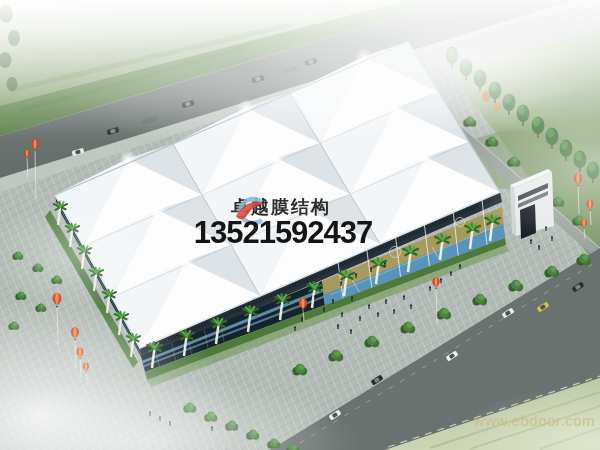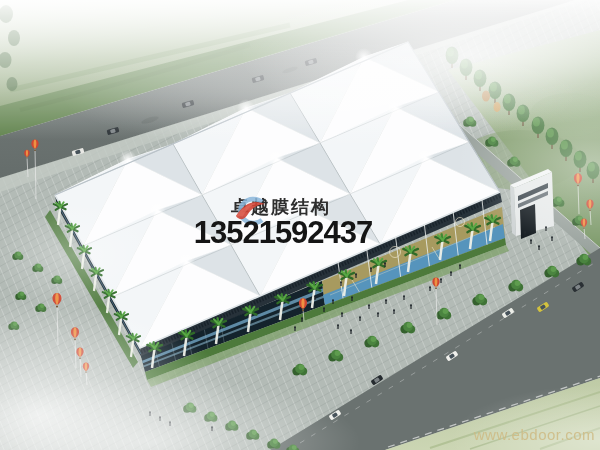--- a/index.html
+++ b/index.html
@@ -4,21 +4,21 @@
 <style>
   html,body{margin:0;padding:0;background:#888;}
   .stage{position:relative;width:600px;height:450px;overflow:hidden;
          background:#eef1ea;font-family:"Liberation Sans",sans-serif;}
   .stage svg{position:absolute;left:0;top:0;}
   .wm-center-row{position:absolute;left:231px;top:195px;display:flex;align-items:center;gap:7px;z-index:10;}
   .wm-company{font-size:18px;font-weight:bold;color:#2e2e2e;letter-spacing:2px;white-space:nowrap;
               text-shadow:0 0 2px rgba(255,255,255,0.25);}
   .wm-phone{position:absolute;left:193px;top:217px;width:180px;text-align:center;z-index:10;
             font-size:31px;font-weight:bold;color:#151515;letter-spacing:-1px;line-height:1;}
-  .wm-site{position:absolute;right:5px;bottom:7px;z-index:10;font-size:15px;
+  .wm-site{position:absolute;right:5px;bottom:21px;z-index:10;font-size:15px;
            color:rgba(206,186,131,0.85);letter-spacing:0.5px;}
   .wm-logo{flex:0 0 auto;}
 </style>
 </head>
 <body>
 
 <div class="stage">
 <svg id="scene" width="600" height="450" viewBox="0 0 600 450">
   <defs>
     <linearGradient id="bgGrad" x1="0" y1="0" x2="0" y2="1">

